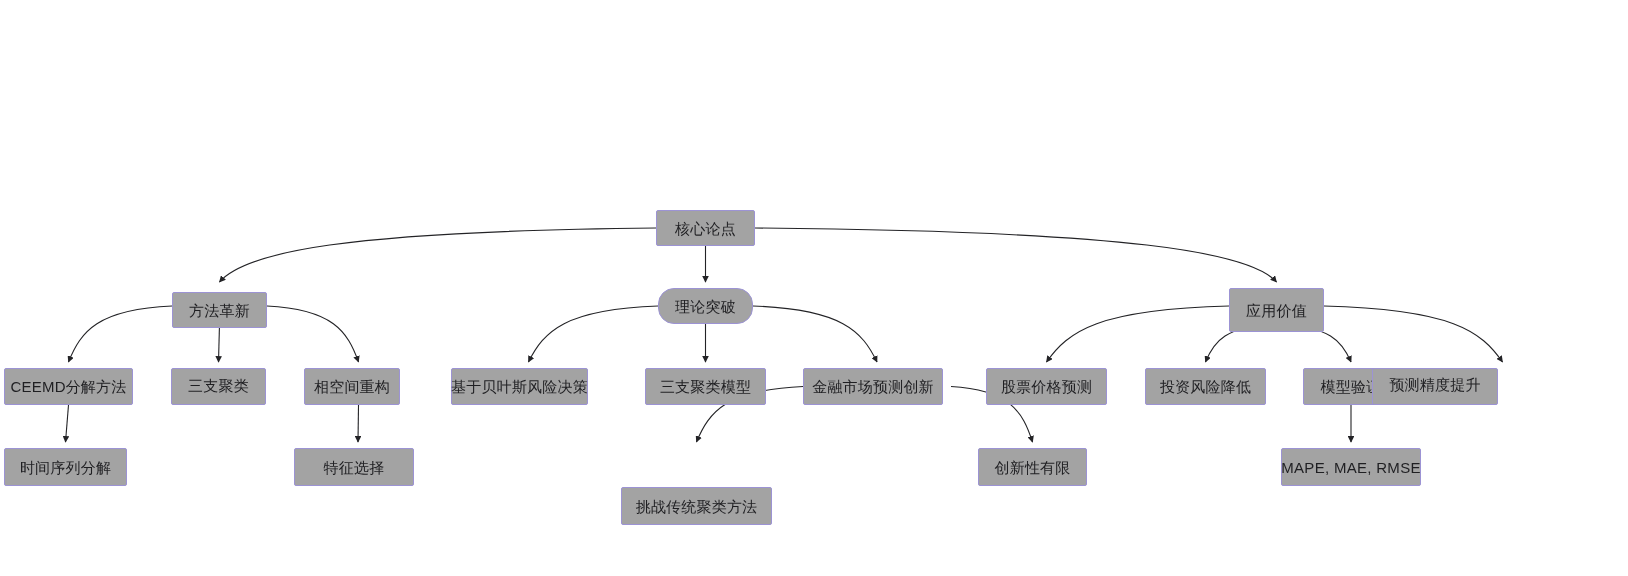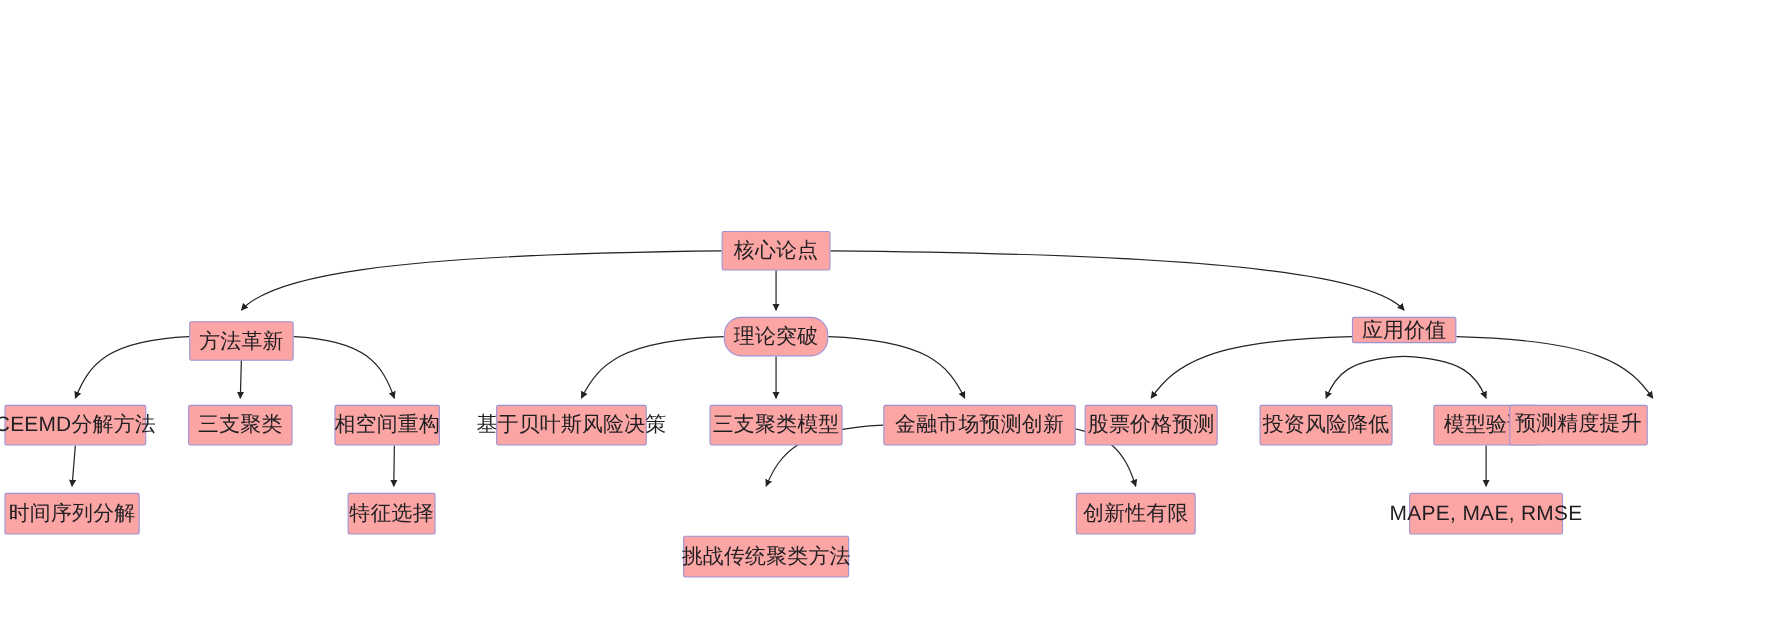--- a/index.html
+++ b/index.html
@@ -22,28 +22,28 @@
     position: absolute;
     left: 0;
     top: 0;
     width: 1628px;
     height: 576px;
     pointer-events: none;
   }
   .node {
     position: absolute;
     box-sizing: border-box;
-    background: #fca5a5;
+    background: #a3a3a3;
     border: 1px solid #9c93d4;
     border-radius: 2px;
     display: flex;
     align-items: center;
     justify-content: center;
     color: #1f1f22;
-    font-size: 19px;
+    font-size: 15px;
     line-height: 1;
     letter-spacing: 0.2px;
     white-space: nowrap;
     user-select: none;
   }
   .node .label {
     display: block;
     padding: 0 2px;
   }
   .node-latin .label {
@@ -84,57 +84,57 @@
   <div id="nodes-layer">
       <div class="node" style="left: 656px; top: 210px; width: 99px; height: 36px;">
         <span class="label">核心论点</span>
       </div>
       <div class="node" style="left: 172px; top: 292px; width: 95px; height: 36px;">
         <span class="label">方法革新</span>
       </div>
       <div class="node" style="left: 658px; top: 288px; width: 95px; height: 36px; border-radius: 16px;">
         <span class="label">理论突破</span>
       </div>
-      <div class="node" style="left: 1229px; top: 288px; width: 95px; height: 24px;">
+      <div class="node" style="left: 1229px; top: 288px; width: 95px; height: 44px;">
         <span class="label">应用价值</span>
       </div>
       <div class="node" style="left: 4px; top: 368px; width: 129px; height: 37px;">
         <span class="label">CEEMD分解方法</span>
       </div>
       <div class="node" style="left: 171px; top: 368px; width: 95px; height: 37px; font-family: Liberation Serif, serif;">
         <span class="label">三支聚类</span>
       </div>
       <div class="node" style="left: 304px; top: 368px; width: 96px; height: 37px;">
         <span class="label">相空间重构</span>
       </div>
       <div class="node" style="left: 451px; top: 368px; width: 137px; height: 37px;">
         <span class="label">基于贝叶斯风险决策</span>
       </div>
       <div class="node" style="left: 645px; top: 368px; width: 121px; height: 37px;">
         <span class="label">三支聚类模型</span>
       </div>
-      <div class="node" style="left: 803px; top: 368px; width: 175px; height: 37px; align-items: center;">
+      <div class="node" style="left: 803px; top: 368px; width: 140px; height: 37px; align-items: center;">
         <span class="label">金融市场预测创新</span>
       </div>
       <div class="node" style="left: 986px; top: 368px; width: 121px; height: 37px; text-align: center;">
         <span class="label">股票价格预测</span>
       </div>
       <div class="node" style="left: 1145px; top: 368px; width: 121px; height: 37px;">
         <span class="label">投资风险降低</span>
       </div>
       <div class="node" style="left: 1303px; top: 368px; width: 96px; height: 37px;">
         <span class="label">模型验证</span>
       </div>
       <div class="node" style="left: 1372px; top: 368px; width: 126px; height: 37px; font-family: Liberation Mono, monospace;">
         <span class="label">预测精度提升</span>
       </div>
       <div class="node" style="left: 4px; top: 448px; width: 123px; height: 38px;">
         <span class="label">时间序列分解</span>
       </div>
-      <div class="node" style="left: 316px; top: 448px; width: 80px; height: 38px;">
+      <div class="node" style="left: 294px; top: 448px; width: 120px; height: 38px;">
         <span class="label">特征选择</span>
       </div>
       <div class="node" style="left: 621px; top: 448px; width: 151px; height: 38px; margin-top: 39px;">
         <span class="label">挑战传统聚类方法</span>
       </div>
       <div class="node" style="left: 978px; top: 448px; width: 109px; height: 38px;">
         <span class="label">创新性有限</span>
       </div>
       <div class="node node-latin" style="left: 1281px; top: 448px; width: 140px; height: 38px;">
         <span class="label">MAPE, MAE, RMSE</span>

